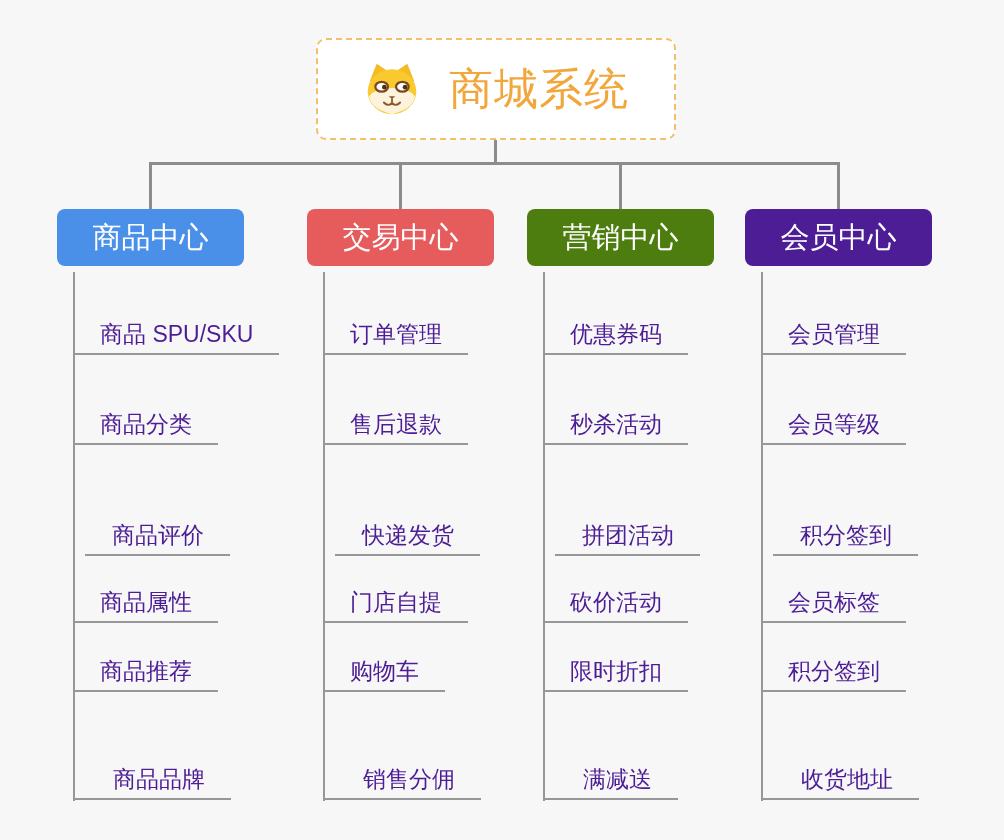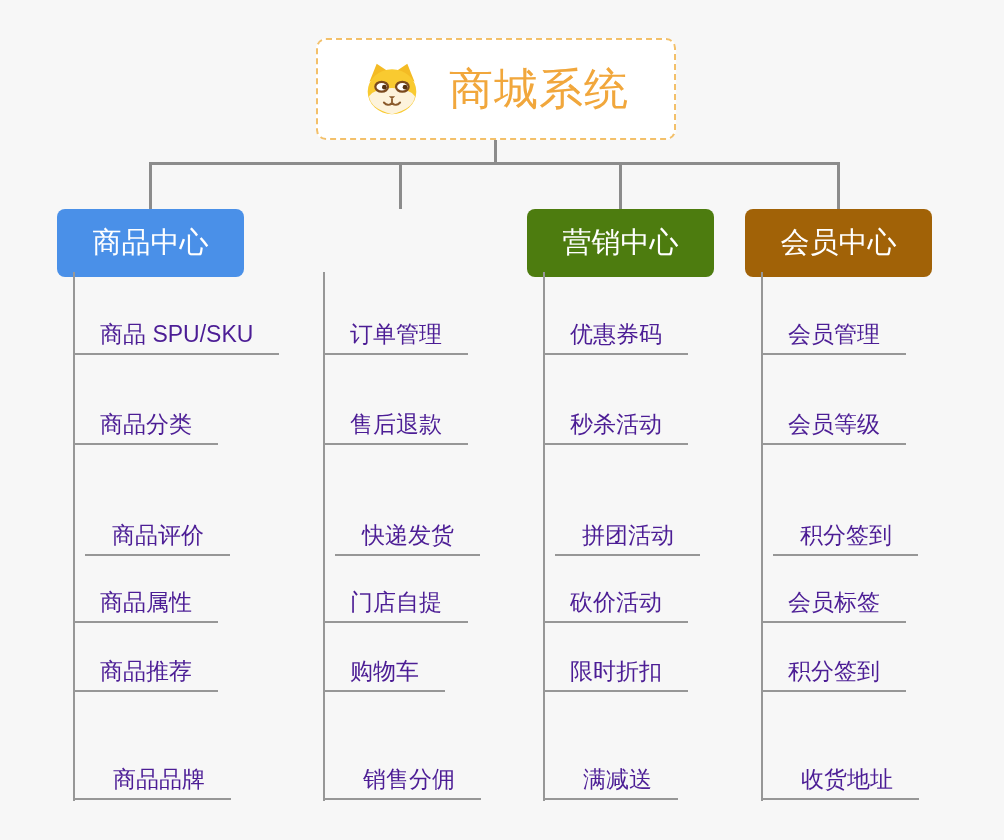--- a/index.html
+++ b/index.html
@@ -18,21 +18,21 @@
 
   
   .conn{position:absolute;background:#8C8C8C;}
   .conn-root-stub{left:494px;top:140px;width:3px;height:22px;}
   .conn-hbar{left:149px;top:162px;width:691px;height:3px;}
   .conn-drop{top:165px;width:3px;height:44px;}
   .drop-1{left:149px;} .drop-2{left:399px;} .drop-3{left:619px;} .drop-4{left:837px;}
 
   
   .branch-node{
-    position:absolute;top:209px;width:187px;height:68px;border-radius:8px;
+    position:absolute;top:209px;width:187px;height:57px;border-radius:8px;
     display:flex;align-items:center;justify-content:center;
     color:#FFFFFF;font-size:29px;cursor:pointer;white-space:nowrap;
   }
   .bn-1{left:57px;} .bn-2{left:307px;} .bn-3{left:527px;} .bn-4{left:745px;}
 
   
   .col{position:absolute;top:0;height:840px;}
   .col-1{left:73px;} .col-2{left:323px;} .col-3{left:543px;} .col-4{left:761px;}
   .vline{position:absolute;left:0;top:272px;width:2px;height:529px;background:#979797;}
   .leaf{
@@ -66,22 +66,23 @@
   </div>
 
   <div class="conn conn-root-stub"></div>
   <div class="conn conn-hbar"></div>
   <div class="conn conn-drop drop-1"></div>
   <div class="conn conn-drop drop-2"></div>
   <div class="conn conn-drop drop-3"></div>
   <div class="conn conn-drop drop-4"></div>
 
   <div class="branch-node bn-1" style="background-color: rgb(74, 144, 232);">商品中心</div>
+  <div class="branch-node bn-2" style="background-color: rgb(230, 92, 92);">交易中心</div>
   <div class="branch-node bn-3" style="background-color: #4d7c0f;">营销中心</div>
-  <div class="branch-node bn-4" style="background-color: #a16207;">会员中心</div>
+  <div class="branch-node bn-4" style="background-color: #4c1d95;">会员中心</div>
 
   <div class="col col-1">
     <div class="vline"></div>
     <div class="leaf row-1">商品 SPU/SKU</div>
     <div class="leaf row-2">商品分类</div>
     <div class="leaf row-3">商品评价</div>
     <div class="leaf row-4">商品属性</div>
     <div class="leaf row-5">商品推荐</div>
     <div class="leaf row-6">商品品牌</div>
   </div>

